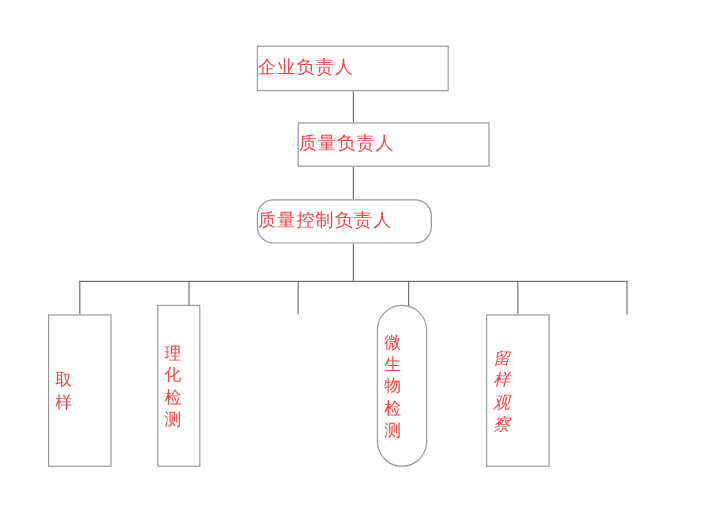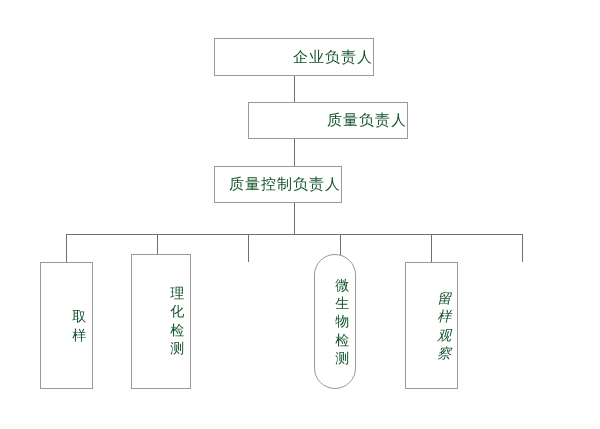--- a/index.html
+++ b/index.html
@@ -17,23 +17,23 @@
     background: #ffffff;
     overflow: hidden;
   }
   .node {
     position: absolute;
     border: 1px solid #9a9a9a;
     background: #ffffff;
     box-sizing: border-box;
     display: flex;
     align-items: center;
-    justify-content: flex-end;
+    justify-content: flex-start;
     text-align: center;
-    color: #14532d;
+    color: #ef4444;
     font-size: 15px;
     letter-spacing: 1px;
     line-height: 1.35;
     z-index: 2;
   }
   .node.top {
     font-size: 15px;
   }
   .node.leaf {
     font-size: 14px;
@@ -75,29 +75,29 @@
   <div class="line vline" style="left:522px; top:234px; height:28px;"></div>
 
   <div class="node top" style="left:214px; top:38px; width:160px; height:38px;">
     <span>企业负责人</span>
   </div>
 
   <div class="node top" style="left:214px; top:102px; width:160px; height:37px;margin-left:34px;">
     <span>质量负责人</span>
   </div>
 
-  <div class="node top" style="left:214px; top:166px; width:128px; height:37px;">
+  <div class="node top" style="left:214px; top:166px; width:146px; height:37px;border-radius:14px;">
     <span>质量控制负责人</span>
   </div>
 
   <div class="node leaf" style="left:40px; top:262px; width:53px; height:127px;">
     <span class="leaf-text">取样</span>
   </div>
 
-  <div class="node leaf" style="left:131px; top:254px; width:60px; height:135px;font-family:Liberation Mono, monospace;">
+  <div class="node leaf" style="left:131px; top:254px; width:36px; height:135px;">
     <span class="leaf-text">理化检测</span>
   </div>
 
 
   <div class="node leaf" style="left:314px; top:254px; width:42px; height:135px;border-radius:26px;">
     <span class="leaf-text">微生物检测</span>
   </div>
 
   <div class="node leaf" style="left:405px; top:262px; width:53px; height:127px;font-style:italic;">
     <span class="leaf-text">留样观察</span>

